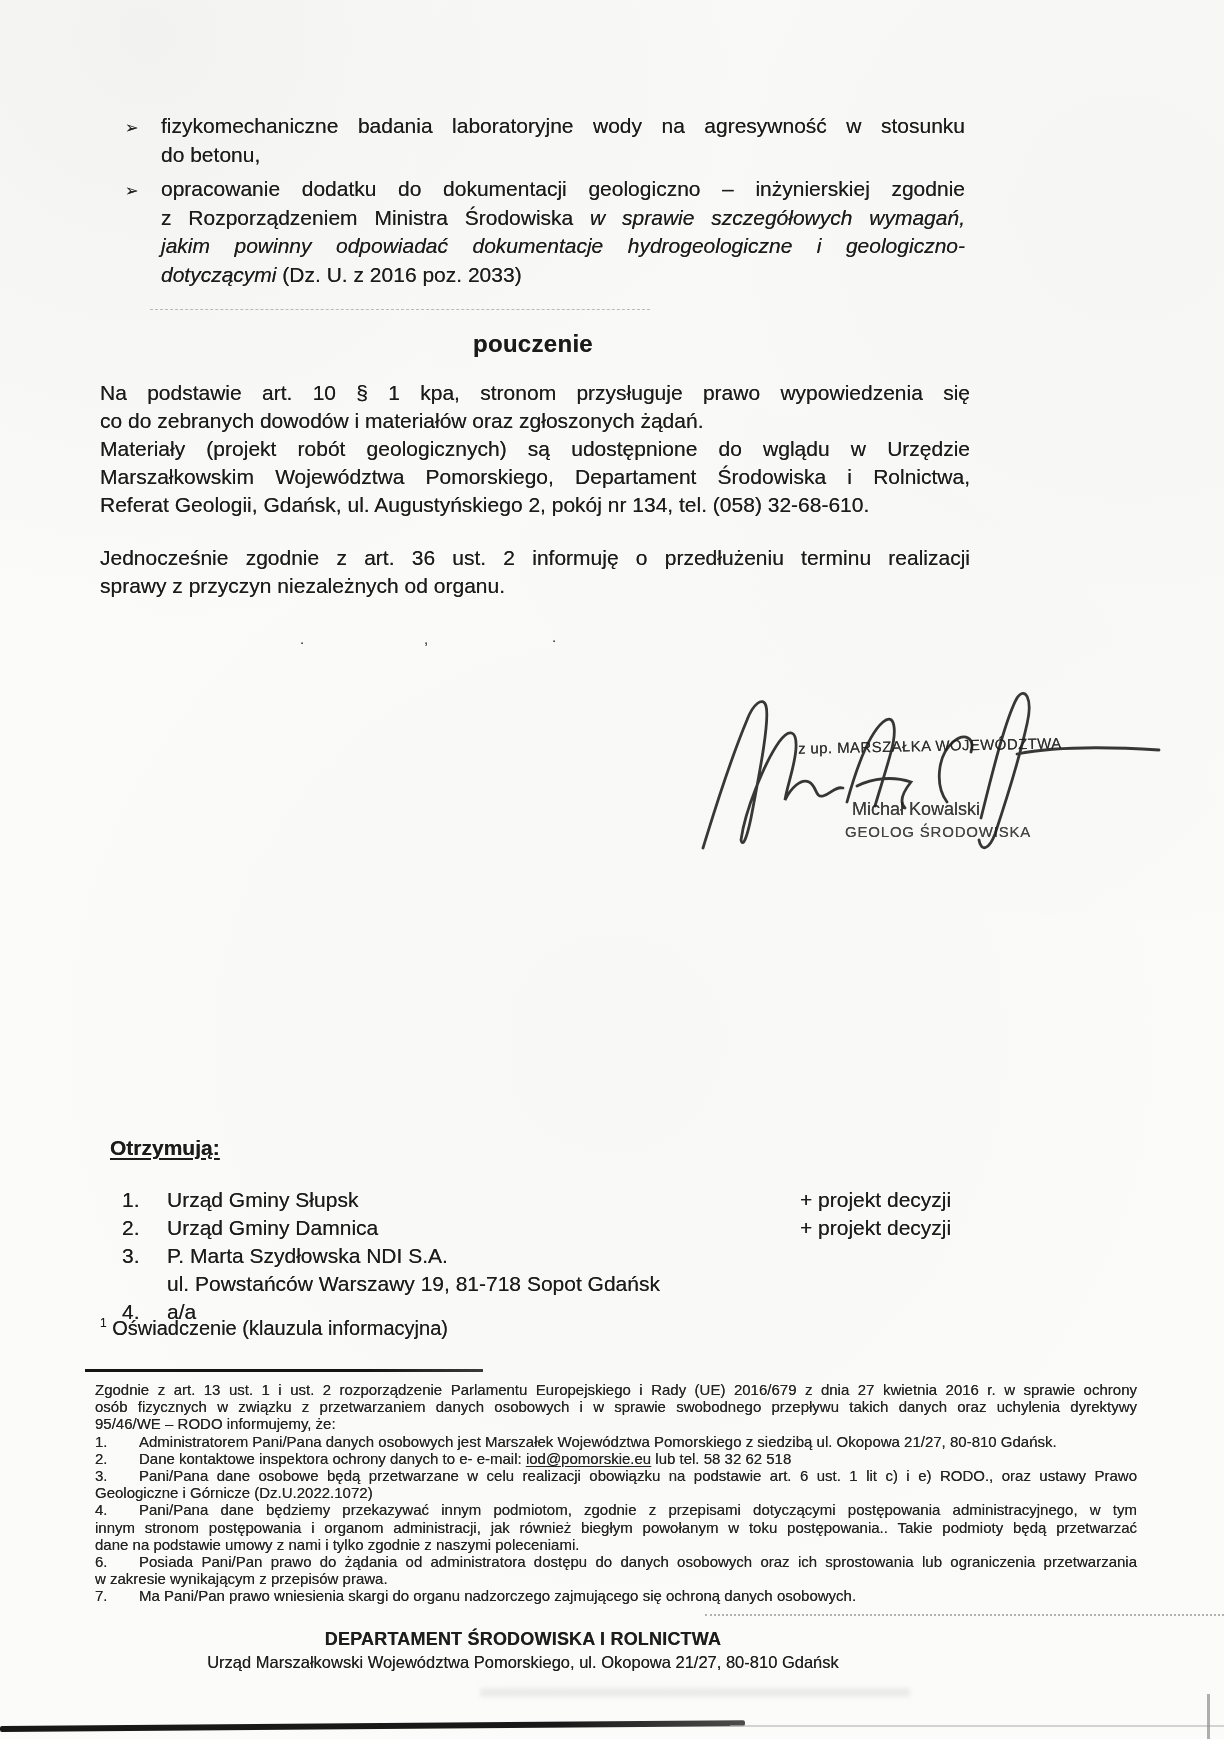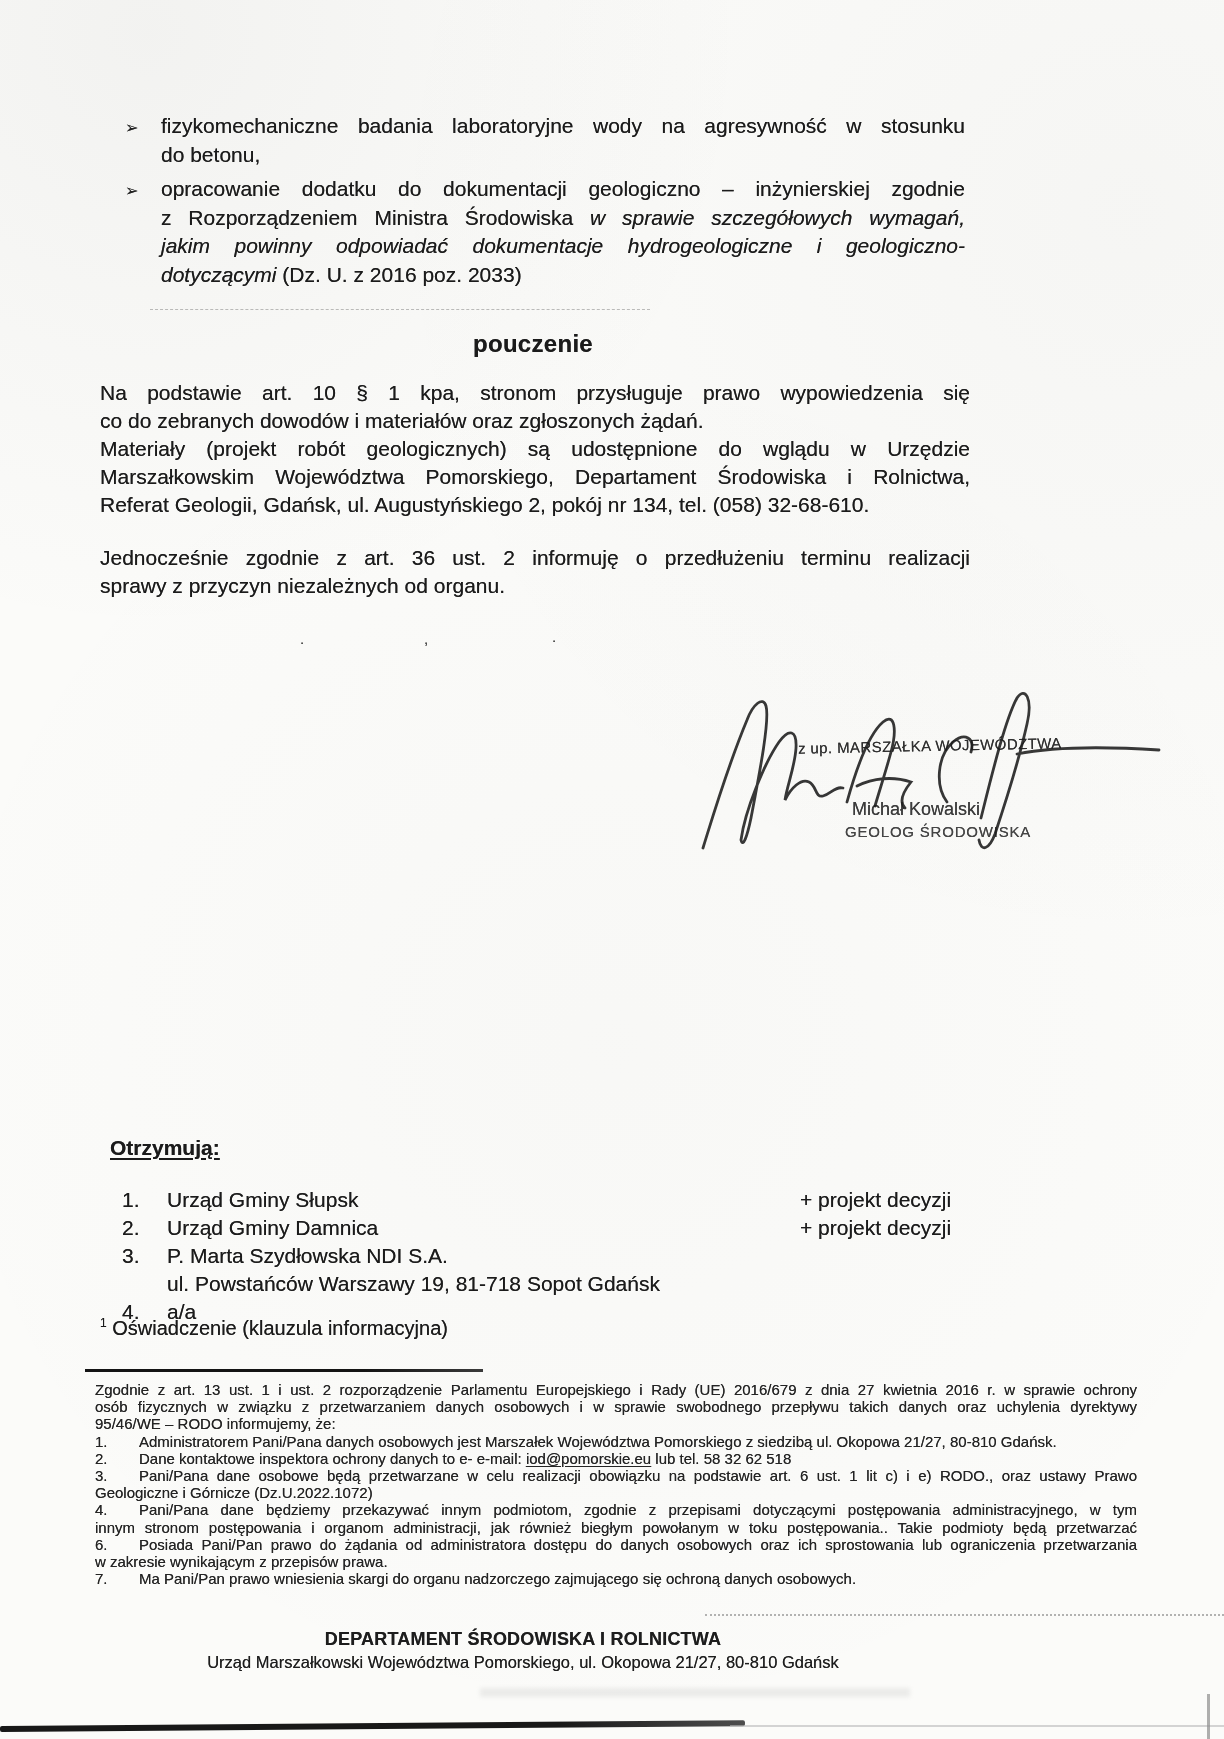--- a/index.html
+++ b/index.html
@@ -156,20 +156,21 @@
   <div class="abs rodo">
     <div class="jline">Zgodnie z art. 13 ust. 1 i ust. 2 rozporządzenie Parlamentu Europejskiego i Rady (UE) 2016/679 z dnia 27 kwietnia 2016 r. w sprawie ochrony</div>
     <div class="jline">osób fizycznych w związku z przetwarzaniem danych osobowych i w sprawie swobodnego przepływu takich danych oraz uchylenia dyrektywy</div>
     <div class="lline">95/46/WE – RODO informujemy, że:</div>
     <div class="lline"><span class="fn-num">1.</span><span>Administratorem Pani/Pana danych osobowych jest Marszałek Województwa Pomorskiego z siedzibą ul. Okopowa 21/27, 80-810 Gdańsk.</span></div>
     <div class="lline"><span class="fn-num">2.</span><span>Dane kontaktowe inspektora ochrony danych to e- e-mail: </span><u>iod@pomorskie.eu</u><span> lub tel. 58 32 62 518</span></div>
     <div class="jline"><span class="fn-num">3.</span><span>Pani/Pana dane osobowe będą przetwarzane w celu realizacji obowiązku na podstawie art. 6 ust. 1 lit c) i e) RODO., oraz ustawy Prawo</span></div>
     <div class="lline">Geologiczne i Górnicze (Dz.U.2022.1072)</div>
     <div class="jline"><span class="fn-num">4.</span><span>Pani/Pana dane będziemy przekazywać innym podmiotom, zgodnie z przepisami dotyczącymi postępowania administracyjnego, w tym</span></div>
     <div class="jline">innym stronom postępowania i organom administracji, jak również biegłym powołanym w toku postępowania.. Takie podmioty będą przetwarzać</div>
+    <div class="lline">dane na podstawie umowy z nami i tylko zgodnie z naszymi poleceniami.</div>
     <div class="jline"><span class="fn-num">6.</span><span>Posiada Pani/Pan prawo do żądania od administratora dostępu do danych osobowych oraz ich sprostowania lub ograniczenia przetwarzania</span></div>
     <div class="lline">w zakresie wynikającym z przepisów prawa.</div>
     <div class="lline"><span class="fn-num">7.</span><span>Ma Pani/Pan prawo wniesienia skargi do organu nadzorczego zajmującego się ochroną danych osobowych.</span></div>
   </div>
   <div class="abs trail-dots"></div>
 
   <div class="abs footer">
     <div class="footer-dept">DEPARTAMENT ŚRODOWISKA I ROLNICTWA</div>
     <div class="footer-line">Urząd Marszałkowski Województwa Pomorskiego, ul. Okopowa 21/27, 80-810 Gdańsk</div>
   </div>

